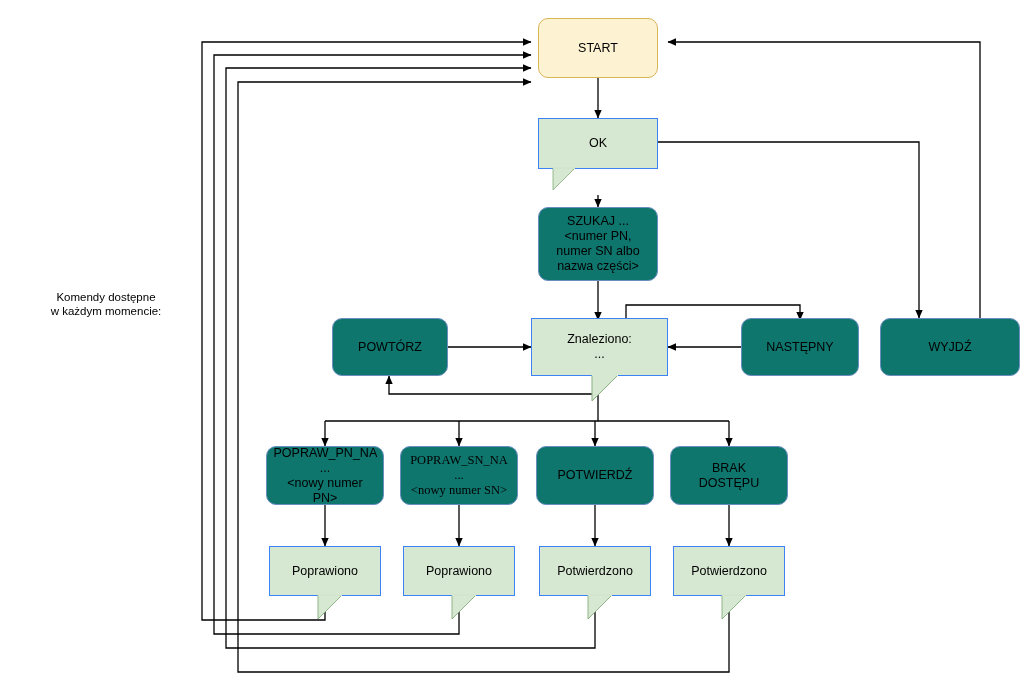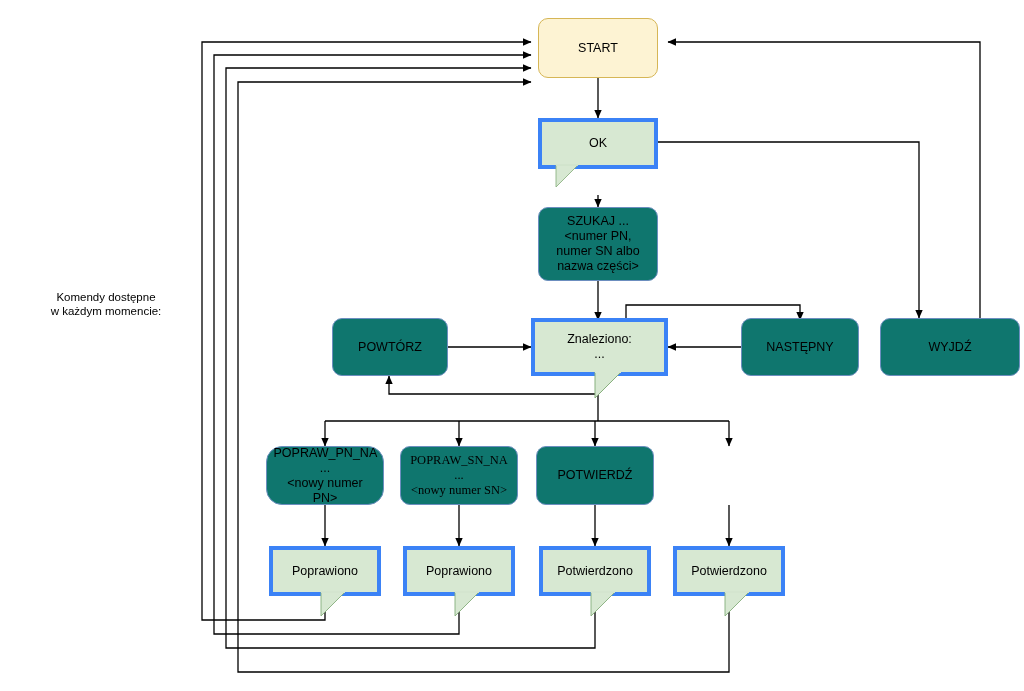--- a/index.html
+++ b/index.html
@@ -49,21 +49,21 @@
   }
   
   .node.start {
     background: #fdf3d3;
     border: 1px solid #d6b656;
     border-radius: 10px;
   }
   
   .node.resp {
     background: #d7e8d2;
-    border: 4px solid #3b82f6;
+    border: 1px solid #3b82f6;
   }
   .node.resp .tail {
     position: absolute;
     left: 12px;
     bottom: -22px;
     width: 26px;
     height: 22px;
     overflow: visible;
   }
   .legend-title {
@@ -158,34 +158,38 @@
   </div>
 
   <div class="node cmd" style="left:741px; top:318px; width:118px; height:58px;">
     <span class="label">NASTĘPNY</span>
   </div>
 
   <div class="node cmd" style="left:880px; top:318px; width:140px; height:58px;">
     <span class="label">WYJDŹ</span>
   </div>
 
-  <div class="node cmd" style="left:266px; top:446px; width:118px; height:59px;border-radius:16px;">
+  <div class="node cmd" style="left:266px; top:446px; width:118px; height:59px;">
     <span class="label">POPRAW_PN_NA ...
 &lt;nowy numer PN&gt;</span>
   </div>
 
   <div class="node cmd" style="left:400px; top:446px; width:118px; height:59px;font-family:Liberation Serif, serif;">
     <span class="label">POPRAW_SN_NA ...
 &lt;nowy numer SN&gt;</span>
   </div>
 
   <div class="node cmd" style="left:536px; top:446px; width:118px; height:59px;">
     <span class="label">POTWIERDŹ</span>
   </div>
 
+  <div class="node cmd" style="left:670px; top:446px; width:118px; height:59px;">
+    <span class="label">BRAK
+DOSTĘPU</span>
+  </div>
 
   <div class="node resp" style="left:269px; top:546px; width:112px; height:50px;">
     <span class="label">Poprawiono</span>
     <svg class="tail" style="left:48px; bottom:-24px; width:24px; height:24px;" viewBox="0 0 26 26">
       <path d="M0,0 L26,0 L0,26 z" fill="#d7e8d2" stroke="#88b07e" stroke-width="1"></path>
       <path d="M0,0 L26,0" stroke="#d7e8d2" stroke-width="2"></path>
     </svg>
   </div>
 
   <div class="node resp" style="left:403px; top:546px; width:112px; height:50px;">

